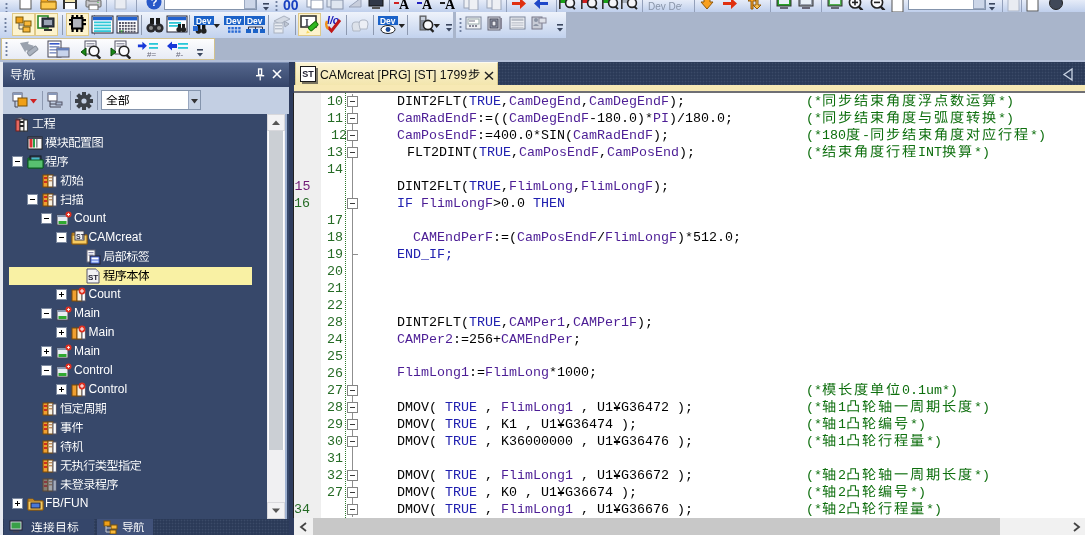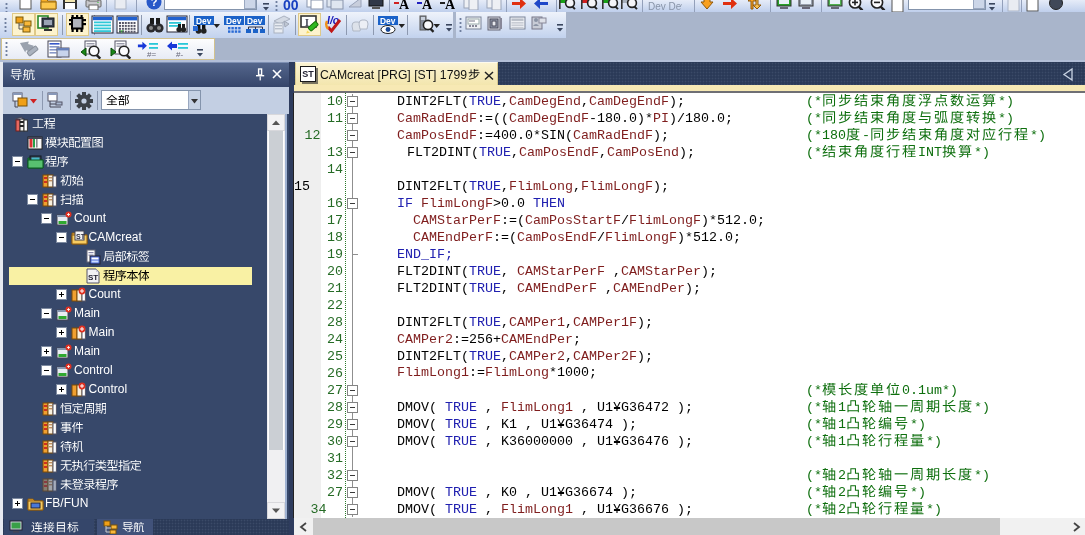--- a/index.html
+++ b/index.html
@@ -1,20 +1,20 @@
 <!DOCTYPE html>
 <html><head><meta charset="utf-8"><style>
 
 *{margin:0;padding:0;box-sizing:border-box}
 html,body{width:1085px;height:535px;overflow:hidden;font-family:"Liberation Sans",sans-serif}
 .abs{position:absolute}
 #root{position:relative;width:1085px;height:535px;background:#a9b5cb}
 .mono{font-family:"Liberation Mono",monospace;font-size:13.34px;line-height:17px;white-space:pre}
 .cm{position:absolute;font-family:"Liberation Mono",monospace;font-size:13.34px;line-height:17px;white-space:pre;color:#0e6f0e}
-.k{color:#000}.b{color:#2020b0}.m{color:#7f1d1d}
+.k{color:#000}.b{color:#2020b0}.m{color:#4c1d95}
 .sep{position:absolute;width:1px;background:#93a0ba}
 .sep2{position:absolute;width:1px;background:#8d99b0}
 .grip{position:absolute;width:3px;background-image:radial-gradient(circle,#6f7f9f 1px,transparent 1.2px);background-size:3px 4px;background-repeat:repeat-y}
 .hlbtn{position:absolute;width:23px;height:23px;background:#fdf3cd;border:1px solid #dfc988}
 .navtxt{position:absolute;color:#fff;font-size:12px;line-height:19px;white-space:pre}
 .ebox{position:absolute;width:11px;height:11px;background:#fff;border:1px solid #7d8aa0}
 .ebox i{position:absolute;left:2px;top:4px;width:5px;height:1px;background:#000}
 .ebox b{position:absolute;left:4px;top:2px;width:1px;height:5px;background:#000}
 .fbox{position:absolute;left:347px;width:11px;height:11px;background:#fff;border:1px solid #848484}
 .fbox i{position:absolute;left:2px;top:4px;width:5px;height:1px;background:#3a3a3a}
@@ -952,21 +952,21 @@
       <use href="#u4e0e" x="6760.6"></use>
       <use href="#u5f27" x="7887.3"></use>
       <use href="#u5ea6" x="9014.1"></use>
       <use href="#u8f6c" x="10140.8"></use>
       <use href="#u6362" x="11267.6"></use>
     </svg>
     <div class="cm" style="left:998px;top:110px">*)</div>
     <div class="fbox" style="top:113px">
       <i></i>
     </div>
-    <div class="abs mono" style="left:288px;top:127px;width:49px;text-align:center;color:#256b25">12</div>
+    <div class="abs mono" style="left:298px;top:127px;width:49px;text-align:right;color:#256b25">12</div>
     <div class="abs mono" style="left:365px;top:127px">    <span class="m">CamPosEndF</span><span class="k">:=400.0*SIN(</span><span class="m">CamRadEndF</span><span class="k">);</span></div>
     <div class="cm" style="left:806px;top:127px">(*180</div>
     <svg style="position:absolute;left:846px;top:128.2px;" width="16" height="14.2" viewBox="0 0 1126.8 1000" fill="#0e6f0e">
       <use href="#u5ea6" x="0"></use>
     </svg>
     <div class="cm" style="left:862px;top:127px">-</div>
     <svg style="position:absolute;left:870px;top:128.2px;" width="160" height="14.2" viewBox="0 0 11267.6 1000" fill="#0e6f0e">
       <use href="#u540c" x="0"></use>
       <use href="#u6b65" x="1126.8"></use>
       <use href="#u7ed3" x="2253.5"></use>
@@ -996,45 +996,41 @@
     <div class="cm" style="left:918px;top:144px">INT</div>
     <svg style="position:absolute;left:942px;top:145.2px;" width="32" height="14.2" viewBox="0 0 2253.5 1000" fill="#0e6f0e">
       <use href="#u6362" x="0"></use>
       <use href="#u7b97" x="1126.8"></use>
     </svg>
     <div class="cm" style="left:974px;top:144px">*)</div>
     <div class="fbox" style="top:147px">
       <i></i>
     </div>
     <div class="abs mono" style="left:294px;top:161px;width:49px;text-align:right;color:#256b25">14</div>
-    <div class="abs mono" style="left:294px;top:178px;width:49px;text-align:left;color:#000000">15</div>
+    <div class="abs mono" style="left:278px;top:178px;width:49px;text-align:center;color:#701a75">15</div>
     <div class="abs mono" style="left:365px;top:178px">    <span class="k">DINT2FLT(</span><span class="b">TRUE</span><span class="k">,</span><span class="m">FlimLong</span><span class="k">,</span><span class="m">FlimLongF</span><span class="k">);</span></div>
-    <div class="abs mono" style="left:294px;top:195px;width:49px;text-align:right;color:#256b25">16</div>
+    <div class="abs mono" style="left:294px;top:195px;width:49px;text-align:left;color:#256b25">16</div>
     <div class="abs mono" style="left:365px;top:195px">    <span class="b">IF </span><span class="m">FlimLongF</span><span class="k">&gt;0.0 </span><span class="b">THEN</span></div>
     <div class="fbox" style="top:198px">
       <i></i>
     </div>
     <div class="abs mono" style="left:294px;top:212px;width:49px;text-align:right;color:#256b25">17</div>
-    <div class="abs mono" style="left:365px;top:212px">      <span class="m">CAMStarPerF</span><span class="k">:=(</span><span class="m">CamPosStartF</span><span class="k">/</span><span class="m">FlimLongF</span><span class="k">)*512.0;</span></div>
     <div class="abs mono" style="left:294px;top:229px;width:49px;text-align:right;color:#256b25">18</div>
     <div class="abs mono" style="left:365px;top:229px">      <span class="m">CAMEndPerF</span><span class="k">:=(</span><span class="m">CamPosEndF</span><span class="k">/</span><span class="m">FlimLongF</span><span class="k">)*512.0;</span></div>
     <div class="abs mono" style="left:294px;top:246px;width:49px;text-align:right;color:#256b25">19</div>
     <div class="abs mono" style="left:365px;top:246px">    <span class="b">END_IF;</span></div>
     <div class="abs" style="left:352px;top:254px;width:6px;height:1px;background:#8f8f8f"></div>
     <div class="abs mono" style="left:294px;top:263px;width:49px;text-align:right;color:#256b25">20</div>
-    <div class="abs mono" style="left:365px;top:263px">    <span class="k">FLT2DINT(</span><span class="b">TRUE</span><span class="k">, </span><span class="m">CAMStarPerF</span><span class="k"> ,</span><span class="m">CAMStarPer</span><span class="k">);</span></div>
     <div class="abs mono" style="left:294px;top:280px;width:49px;text-align:right;color:#256b25">21</div>
-    <div class="abs mono" style="left:365px;top:280px">    <span class="k">FLT2DINT(</span><span class="b">TRUE</span><span class="k">, </span><span class="m">CAMEndPerF</span><span class="k"> ,</span><span class="m">CAMEndPer</span><span class="k">);</span></div>
     <div class="abs mono" style="left:294px;top:297px;width:49px;text-align:right;color:#256b25">22</div>
     <div class="abs mono" style="left:294px;top:314px;width:49px;text-align:right;color:#256b25">28</div>
     <div class="abs mono" style="left:365px;top:314px">    <span class="k">DINT2FLT(</span><span class="b">TRUE</span><span class="k">,</span><span class="m">CAMPer1</span><span class="k">,</span><span class="m">CAMPer1F</span><span class="k">);</span></div>
     <div class="abs mono" style="left:294px;top:331px;width:49px;text-align:right;color:#256b25">24</div>
     <div class="abs mono" style="left:365px;top:331px">    <span class="m">CAMPer2</span><span class="k">:=256+</span><span class="m">CAMEndPer</span><span class="k">;</span></div>
     <div class="abs mono" style="left:294px;top:348px;width:49px;text-align:right;color:#256b25">25</div>
-    <div class="abs mono" style="left:365px;top:348px">    <span class="k">DINT2FLT(</span><span class="b">TRUE</span><span class="k">,</span><span class="m">CAMPer2</span><span class="k">,</span><span class="m">CAMPer2F</span><span class="k">);</span></div>
     <div class="abs mono" style="left:294px;top:365px;width:49px;text-align:right;color:#256b25">26</div>
     <div class="abs mono" style="left:294px;top:382px;width:49px;text-align:right;color:#256b25">27</div>
     <div class="abs mono" style="left:365px;top:364px">    <span class="m">FlimLong1</span><span class="k">:=</span><span class="m">FlimLong</span><span class="k">*1000;</span></div>
     <div class="cm" style="left:806px;top:382px">(*</div>
     <svg style="position:absolute;left:822px;top:383.2px;" width="80" height="14.2" viewBox="0 0 5633.8 1000" fill="#0e6f0e">
       <use href="#u6a21" x="0"></use>
       <use href="#u957f" x="1126.8"></use>
       <use href="#u5ea6" x="2253.5"></use>
       <use href="#u5355" x="3380.3"></use>
       <use href="#u4f4d" x="4507"></use>
@@ -1094,20 +1090,21 @@
       <use href="#u884c" x="2253.5"></use>
       <use href="#u7a0b" x="3380.3"></use>
       <use href="#u91cf" x="4507"></use>
     </svg>
     <div class="cm" style="left:926px;top:433px">*)</div>
     <div class="fbox" style="top:436px">
       <i></i>
     </div>
     <div class="abs mono" style="left:294px;top:450px;width:49px;text-align:right;color:#256b25">31</div>
     <div class="abs mono" style="left:294px;top:467px;width:49px;text-align:right;color:#256b25">32</div>
+    <div class="abs mono" style="left:365px;top:467px">    <span class="k">DMOV( </span><span class="b">TRUE</span><span class="k"> , </span><span class="m">FlimLong1</span><span class="k"> , U1¥G36672 );</span></div>
     <div class="cm" style="left:806px;top:467px">(*</div>
     <svg style="position:absolute;left:822px;top:468.2px;" width="16" height="14.2" viewBox="0 0 1126.8 1000" fill="#0e6f0e">
       <use href="#u8f74" x="0"></use>
     </svg>
     <div class="cm" style="left:838px;top:467px">2</div>
     <svg style="position:absolute;left:846px;top:468.2px;" width="128" height="14.2" viewBox="0 0 9014.1 1000" fill="#0e6f0e">
       <use href="#u51f8" x="0"></use>
       <use href="#u8f6e" x="1126.8"></use>
       <use href="#u8f74" x="2253.5"></use>
       <use href="#u4e00" x="3380.3"></use>
@@ -1130,21 +1127,21 @@
     <svg style="position:absolute;left:846px;top:485.2px;" width="64" height="14.2" viewBox="0 0 4507 1000" fill="#0e6f0e">
       <use href="#u51f8" x="0"></use>
       <use href="#u8f6e" x="1126.8"></use>
       <use href="#u7f16" x="2253.5"></use>
       <use href="#u53f7" x="3380.3"></use>
     </svg>
     <div class="cm" style="left:910px;top:484px">*)</div>
     <div class="fbox" style="top:487px">
       <i></i>
     </div>
-    <div class="abs mono" style="left:294px;top:501px;width:49px;text-align:center;color:#256b25">34</div>
+    <div class="abs mono" style="left:294px;top:501px;width:49px;text-align:left;color:#256b25">34</div>
     <div class="abs mono" style="left:365px;top:501px">    <span class="k">DMOV( </span><span class="b">TRUE</span><span class="k"> , </span><span class="m">FlimLong1</span><span class="k"> , U1¥G36676 );</span></div>
     <div class="cm" style="left:806px;top:501px">(*</div>
     <svg style="position:absolute;left:822px;top:502.2px;" width="16" height="14.2" viewBox="0 0 1126.8 1000" fill="#0e6f0e">
       <use href="#u8f74" x="0"></use>
     </svg>
     <div class="cm" style="left:838px;top:501px">2</div>
     <svg style="position:absolute;left:846px;top:502.2px;" width="80" height="14.2" viewBox="0 0 5633.8 1000" fill="#0e6f0e">
       <use href="#u51f8" x="0"></use>
       <use href="#u8f6e" x="1126.8"></use>
       <use href="#u884c" x="2253.5"></use>

